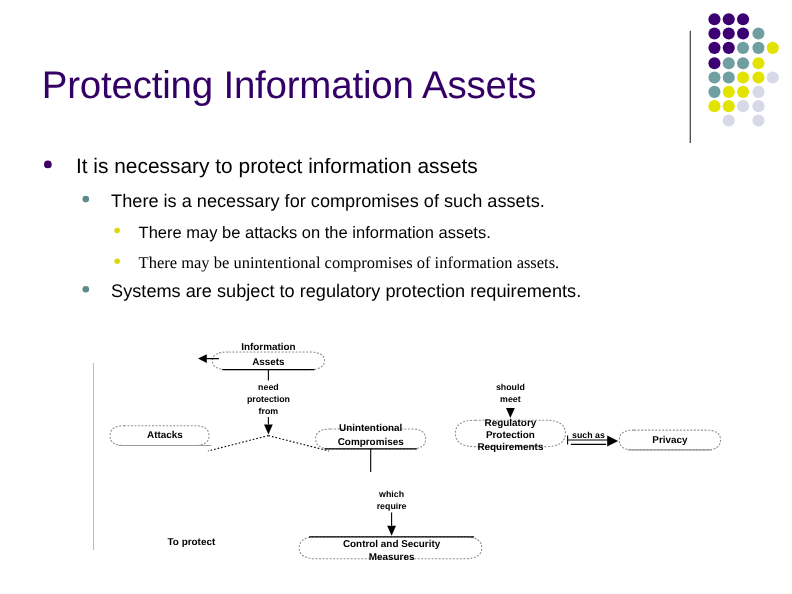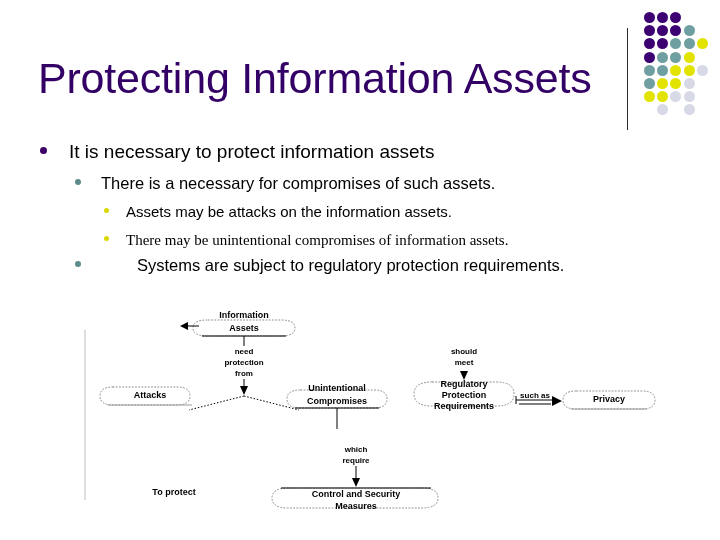--- a/index.html
+++ b/index.html
@@ -39,21 +39,21 @@
     height: 102px;
     background: #2a2a2a;
   }
 
   
   #page-title {
     position: absolute;
     left: 38px;
     top: 58px;
     width: 580px;
-    font-size: 43px;
+    font-size: 35px;
     line-height: 40px;
     color: #330066;
     letter-spacing: -0.2px;
     white-space: nowrap;
   }
 
   
   .bullet-row {
     position: absolute;
     display: flex;
@@ -104,21 +104,21 @@
   }
 
   
   #bullet-l2b { left: 75px; top: 255px; }
   #bullet-l2b .bullet-mark {
     width: 6px; height: 6px;
     background: #5f8a8b;
     margin-right: 20px;
     position: relative; top: -4px;
   }
-  #bullet-l2b .bullet-text { font-size: 16.5px; line-height: 21px; margin-left: 36px; }
+  #bullet-l2b .bullet-text { font-size: 16.5px; line-height: 21px; }
 
   
   #diagram {
     position: absolute;
     left: 0px;
     top: 288px;
     width: 613px;
     height: 250px;
   }
   #diagram svg { display: block; }
@@ -205,21 +205,21 @@
   <span class="bullet-text">It is necessary to protect information assets</span>
 </div>
 
 <div class="bullet-row" id="bullet-l2a">
   <span class="bullet-mark" style="background: rgb(95, 138, 139);"></span>
   <span class="bullet-text">There is a necessary for compromises of such assets.</span>
 </div>
 
 <div class="bullet-row" id="bullet-l3a">
   <span class="bullet-mark" style="background: rgb(217, 217, 0);"></span>
-  <span class="bullet-text">Assets may be attacks on the information assets.</span>
+  <span class="bullet-text">There may be attacks on the information assets.</span>
 </div>
 
 <div class="bullet-row" id="bullet-l3b">
   <span class="bullet-mark" style="background: rgb(217, 217, 0);"></span>
   <span class="bullet-text">There may be unintentional compromises of information assets.</span>
 </div>
 
 <div class="bullet-row" id="bullet-l2b">
   <span class="bullet-mark" style="background: rgb(95, 138, 139);"></span>
   <span class="bullet-text">Systems are subject to regulatory protection requirements.</span>

